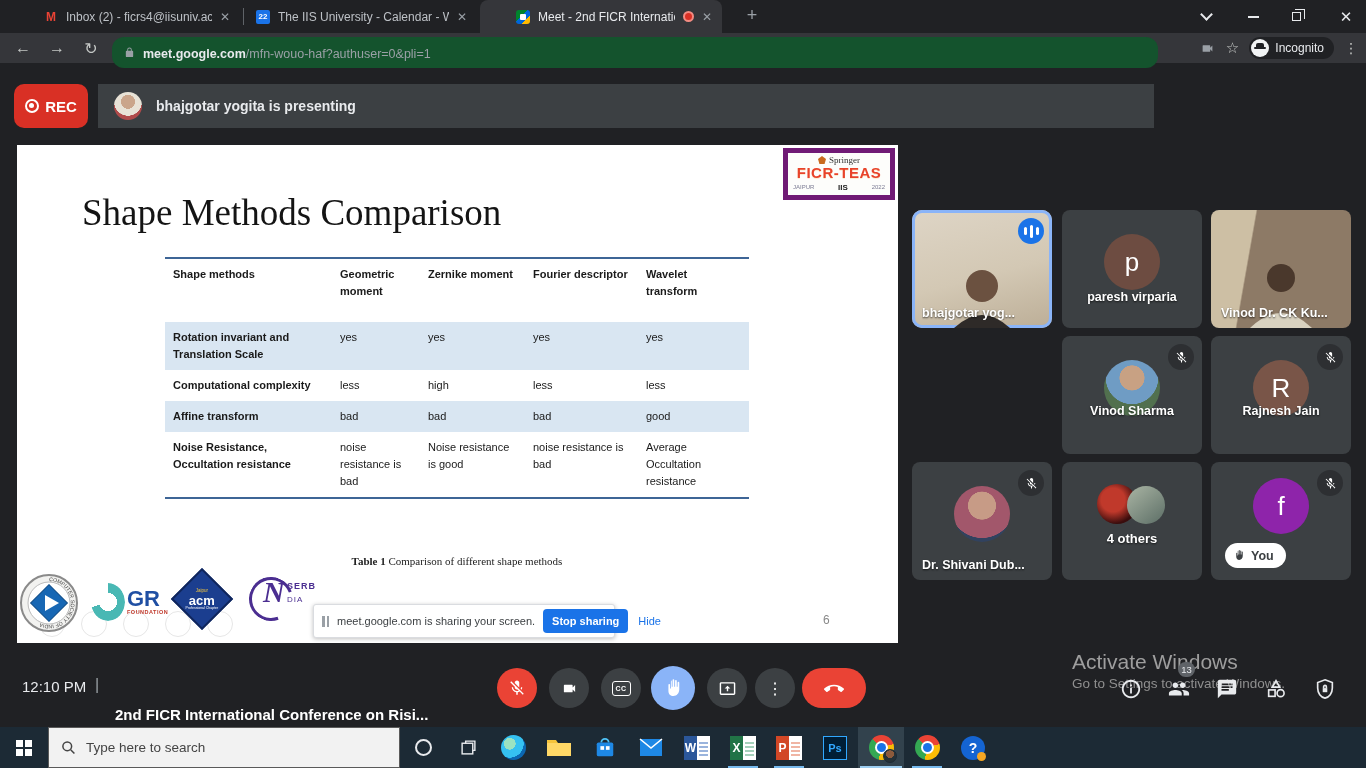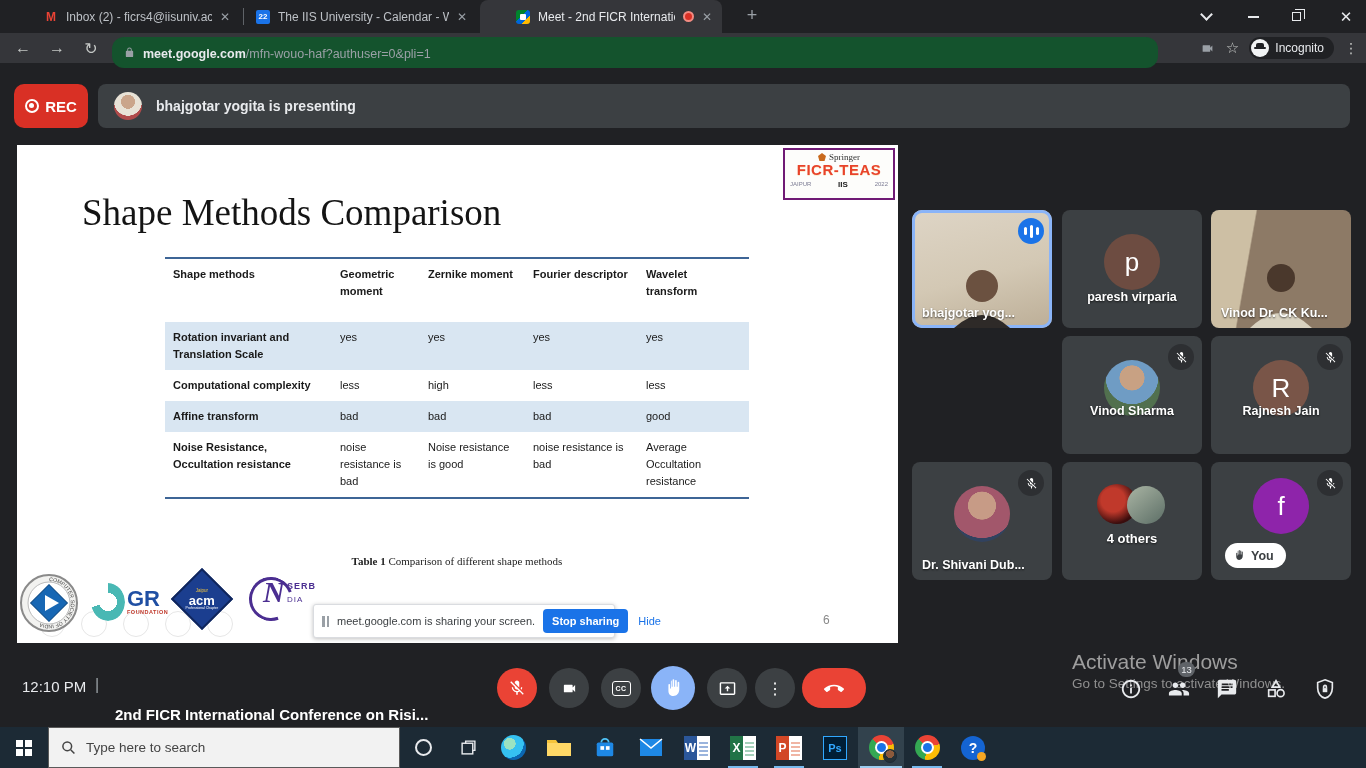--- a/index.html
+++ b/index.html
@@ -39,27 +39,27 @@
   .incog { display:flex; align-items:center; gap:6px; background:#202124; border-radius:12px; padding:2px 10px 2px 2px; color:#e8eaed; font-size:12px; }
   .incog-badge { width:18px; height:18px; border-radius:50%; background:#f1f3f4; position:relative; }
   .incog-badge:before { content:""; position:absolute; left:3px; top:8px; width:12px; height:2px; background:#202124; border-radius:1px; }
   .incog-badge:after { content:""; position:absolute; left:5px; top:4px; width:8px; height:4px; background:#202124; border-radius:2px 2px 0 0; }
   .menu-dots { color:#c4c7c5; font-size:14px; letter-spacing:0; }
 
   
   .rec-badge { position:absolute; left:14px; top:84px; width:74px; height:44px; background:#d93025; border-radius:10px; display:flex; align-items:center; justify-content:center; gap:6px; color:#fff; font-weight:bold; font-size:15px; }
   .rec-ring { width:14px; height:14px; border:2.5px solid #fff; border-radius:50%; position:relative; }
   .rec-ring:after { content:""; position:absolute; left:2px; top:2px; width:5px; height:5px; background:#fff; border-radius:50%; }
-  .presenting { position:absolute; left:98px; top:84px; width:1252px; height:44px; background:#3c4043; border-radius:8px; display:flex; align-items:center; gap:14px; padding:0 16px; }
+  .presenting { position:absolute; left:98px; top:84px; width:1056px; height:44px; background:#3c4043; border-radius:0; display:flex; align-items:center; gap:14px; padding:0 16px; }
   .presenting .pav { width:28px; height:28px; border-radius:50%; background:radial-gradient(circle at 50% 35%, #caa58b 0 30%, #e8e2d6 31% 60%, #b04a4a 61%); }
   .presenting .ptext { color:#e8eaed; font-size:14px; font-weight:600; }
 
   
   .slide { position:absolute; left:17px; top:145px; width:881px; height:498px; background:#fff; }
-  .ficr { position:absolute; left:766px; top:3px; width:112px; height:52px; border:2px solid #701a75; background:#fdfdfb; text-align:center; padding-top:2px; }
+  .ficr { position:absolute; left:766px; top:3px; width:112px; height:52px; border:5px solid #701a75; background:#fdfdfb; text-align:center; padding-top:2px; }
   .ficr .pub { font-family:"Liberation Serif",serif; font-size:9px; color:#333; display:flex; align-items:center; justify-content:center; gap:3px; }
   .penta { width:8px; height:8px; background:#c96a1e; clip-path:polygon(50% 0,100% 38%,82% 100%,18% 100%,0 38%); display:inline-block; }
   .ficr .big { font-size:15px; font-weight:800; letter-spacing:.5px; color:#e8432a; text-shadow:0 1px 0 #f6b02c33; line-height:1.1; }
   .ficr .row3 { display:flex; justify-content:space-between; align-items:center; padding:1px 5px 0; font-size:6px; color:#7c7c94; }
   .ficr .iis { font-size:8px; font-weight:bold; color:#222; }
   .slide-title { position:absolute; left:65px; top:46px; font-family:"Liberation Serif","DejaVu Serif",serif; font-size:37px; color:#141414; }
   .cmp-table { position:absolute; left:148px; top:112px; width:584px; border-collapse:collapse; border-top:2px solid #3e6596; border-bottom:2px solid #3e6596; }
   .cmp-table th, .cmp-table td { font-size:11px; text-align:left; vertical-align:top; padding:7px 8px; color:#1a1a1a; line-height:1.55; }
   .cmp-table thead th { font-weight:bold; padding-bottom:22px; }
   .cmp-table td.lbl { font-weight:bold; }

